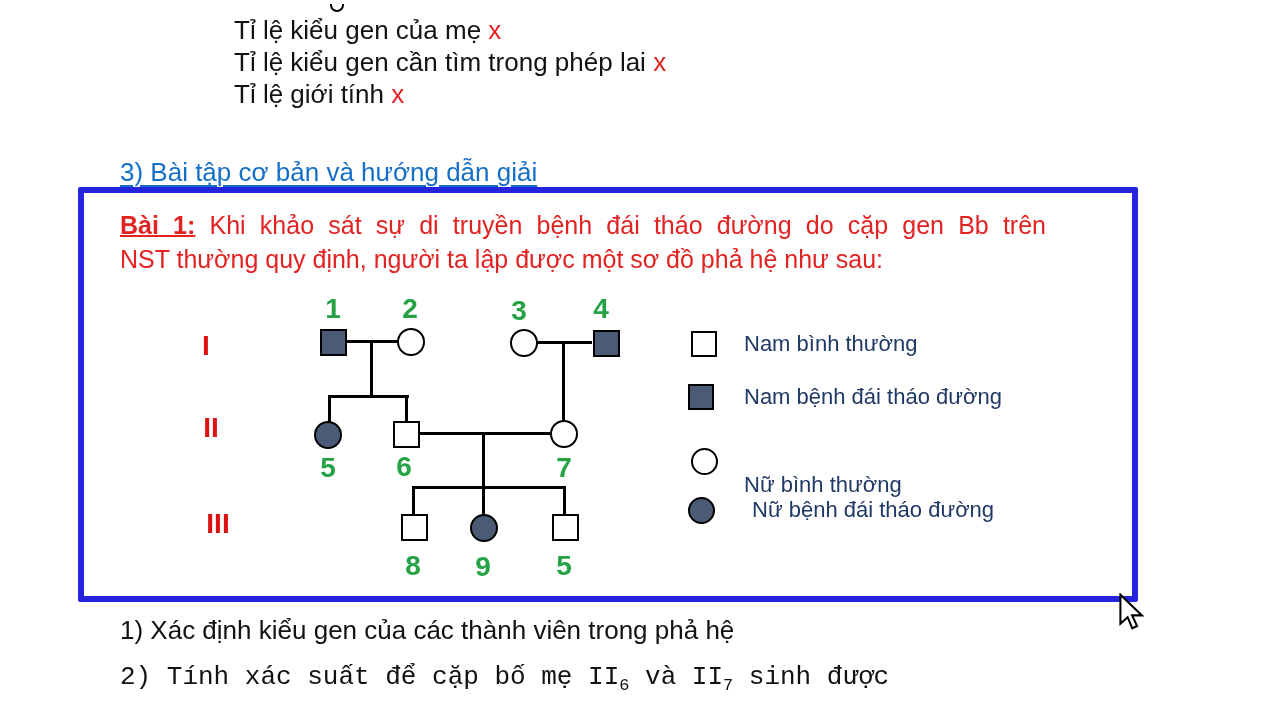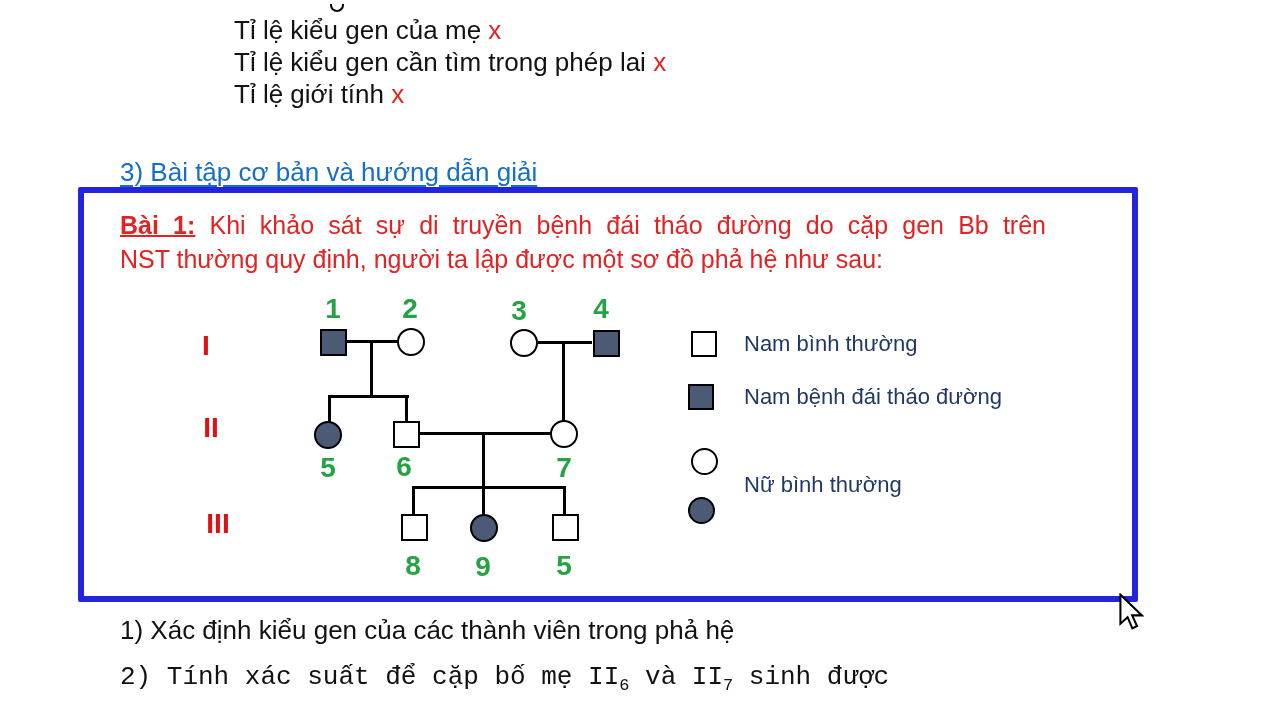--- a/index.html
+++ b/index.html
@@ -102,20 +102,21 @@
     <div class="genlabel" style="left: 176px; top: 330px;">I</div>
     <div class="genlabel" style="left: 181px; top: 412px;">II</div>
     <div class="genlabel" style="left: 188px; top: 508px;">III</div>
     <div class="pshape sq" style="left: 691px; top: 331px; width: 26px; height: 26px;"></div>
     <div class="legend-label" style="left: 744px; top: 328px;">Nam bình thường</div>
     <div class="pshape sq affected" style="left: 688px; top: 384px; width: 26px; height: 26px;"></div>
     <div class="legend-label" style="left: 744px; top: 381px;">Nam bệnh đái tháo đường</div>
     <div class="pshape ci" style="left: 690.5px; top: 447.5px; width: 27px; height: 27px;"></div>
     <div class="legend-label" style="left: 744px; top: 445px; margin-top: 24px;">Nữ bình thường</div>
     <div class="pshape ci affected" style="left: 687.5px; top: 496.5px; width: 27px; height: 27px;"></div>
+    <div class="legend-label" style="left: 752px; top: 494px;">Nữ bệnh đái tháo đường</div>
   </div>
 
 <div class="question q1">1) Xác định kiểu gen của các thành viên trong phả hệ</div>
 <div class="question q2">
   <span>2) Tính xác suất để cặp bố mẹ II</span><sub>6</sub><span> và II</span><sub>7</sub><span> sinh được</span>
 </div>
 
 <svg class="cursor" viewBox="0 0 12 19" width="25" height="39">
   <polygon points="0.6,0.8 0.6,15 4.1,11.8 6.4,17.2 8.7,16.1 6.3,10.9 11,10.9" fill="#ffffff" stroke="#000000" stroke-width="1" stroke-linejoin="miter"></polygon>
 </svg>

